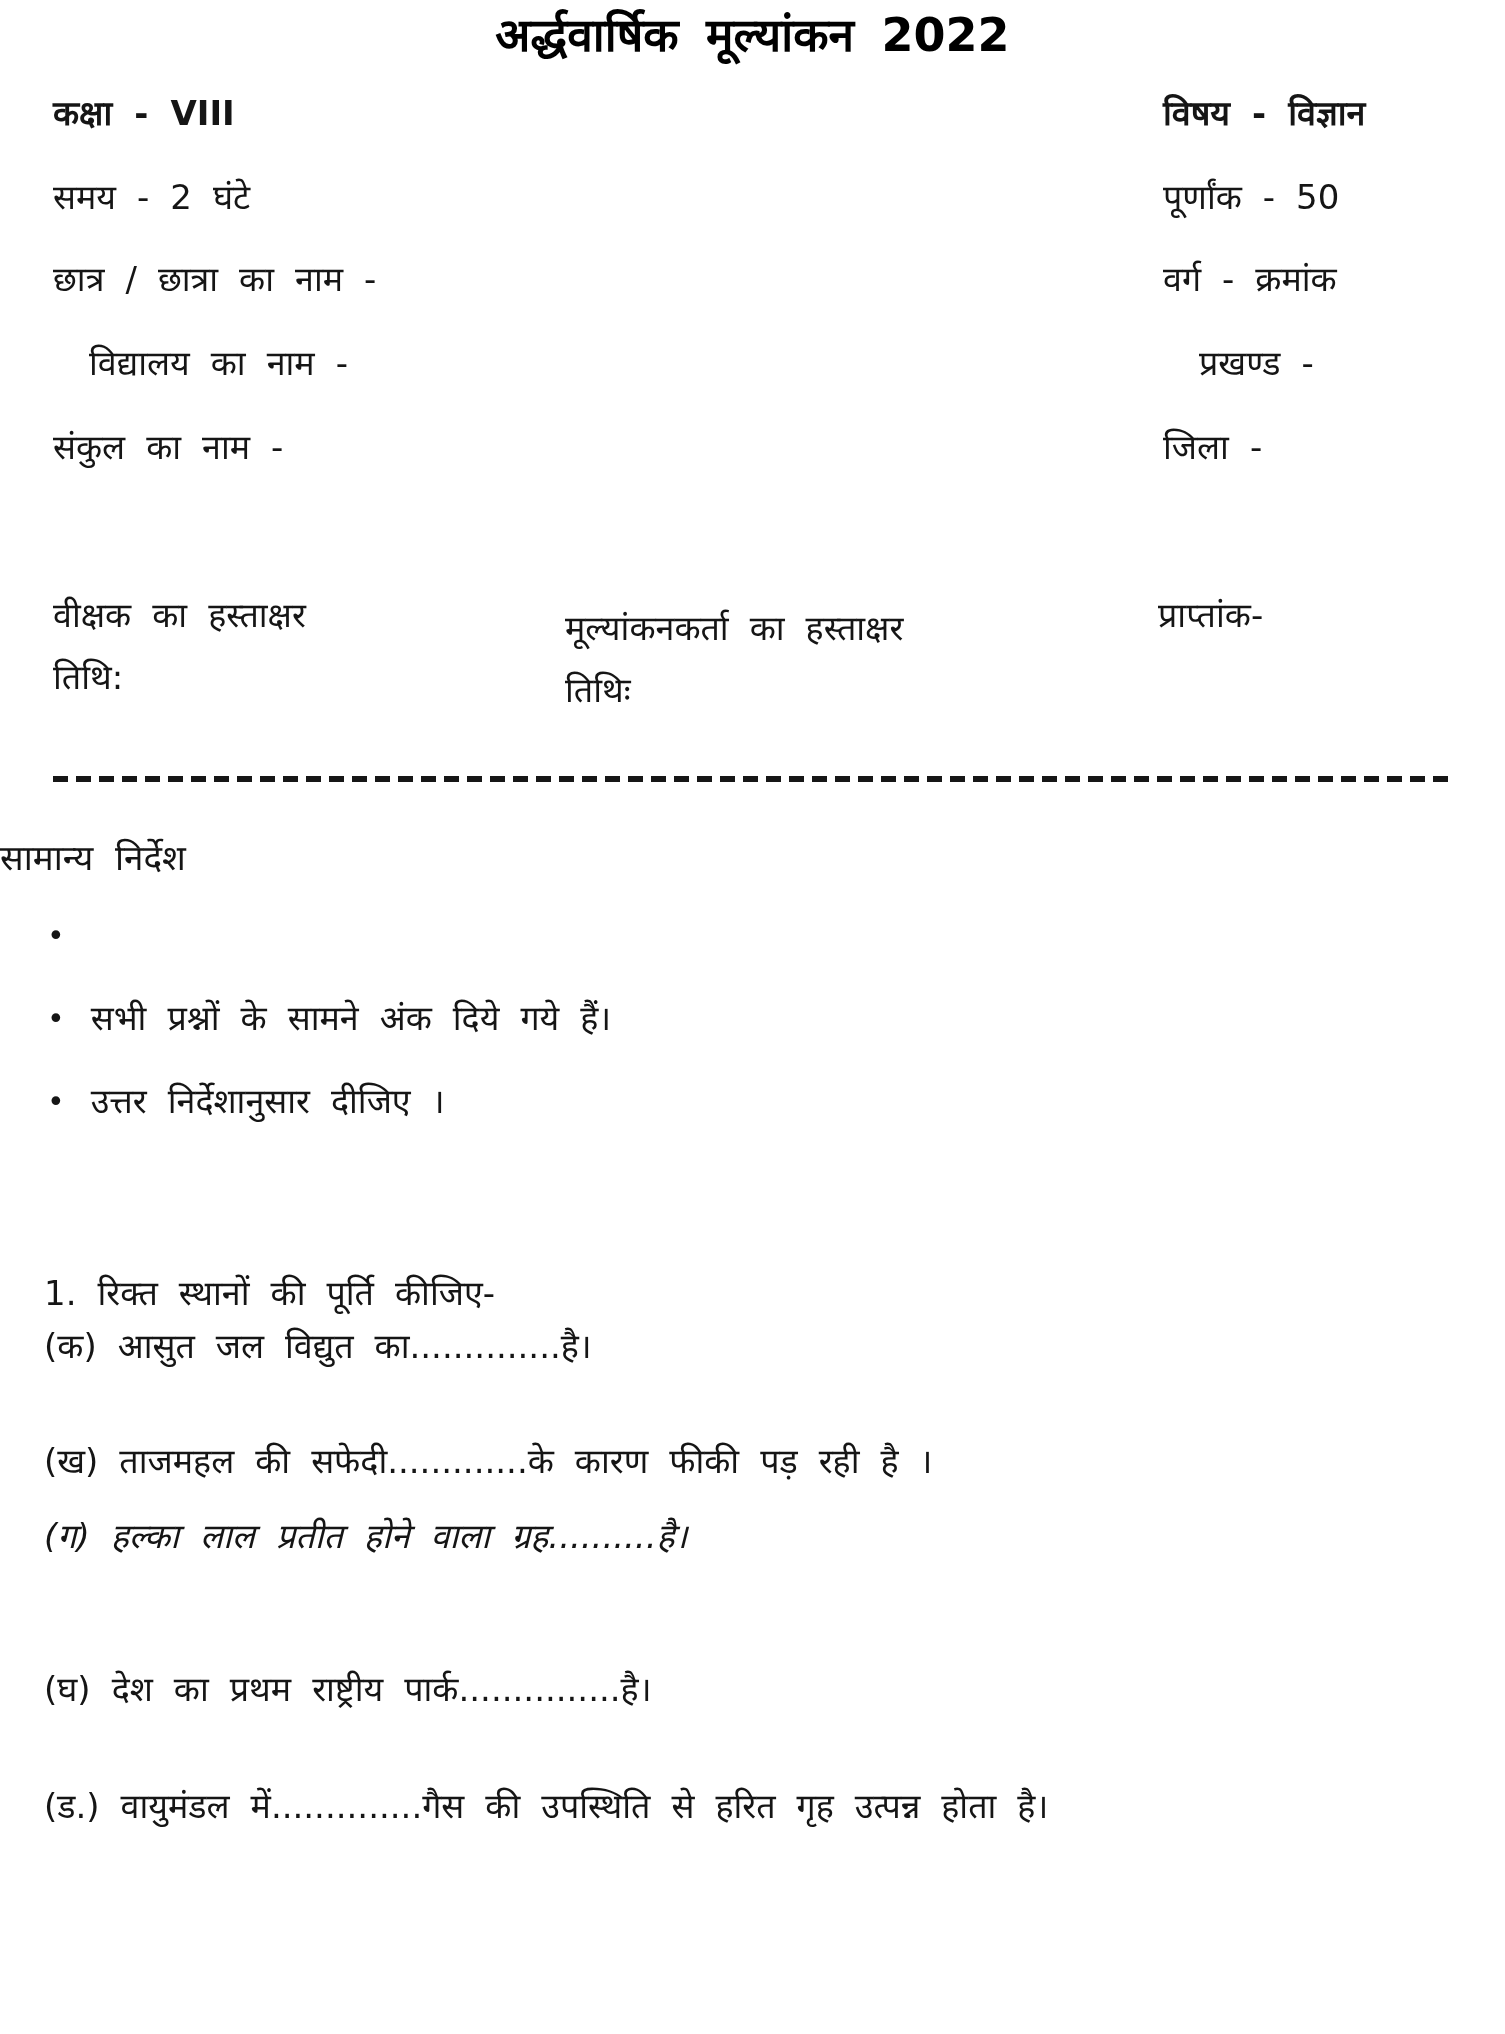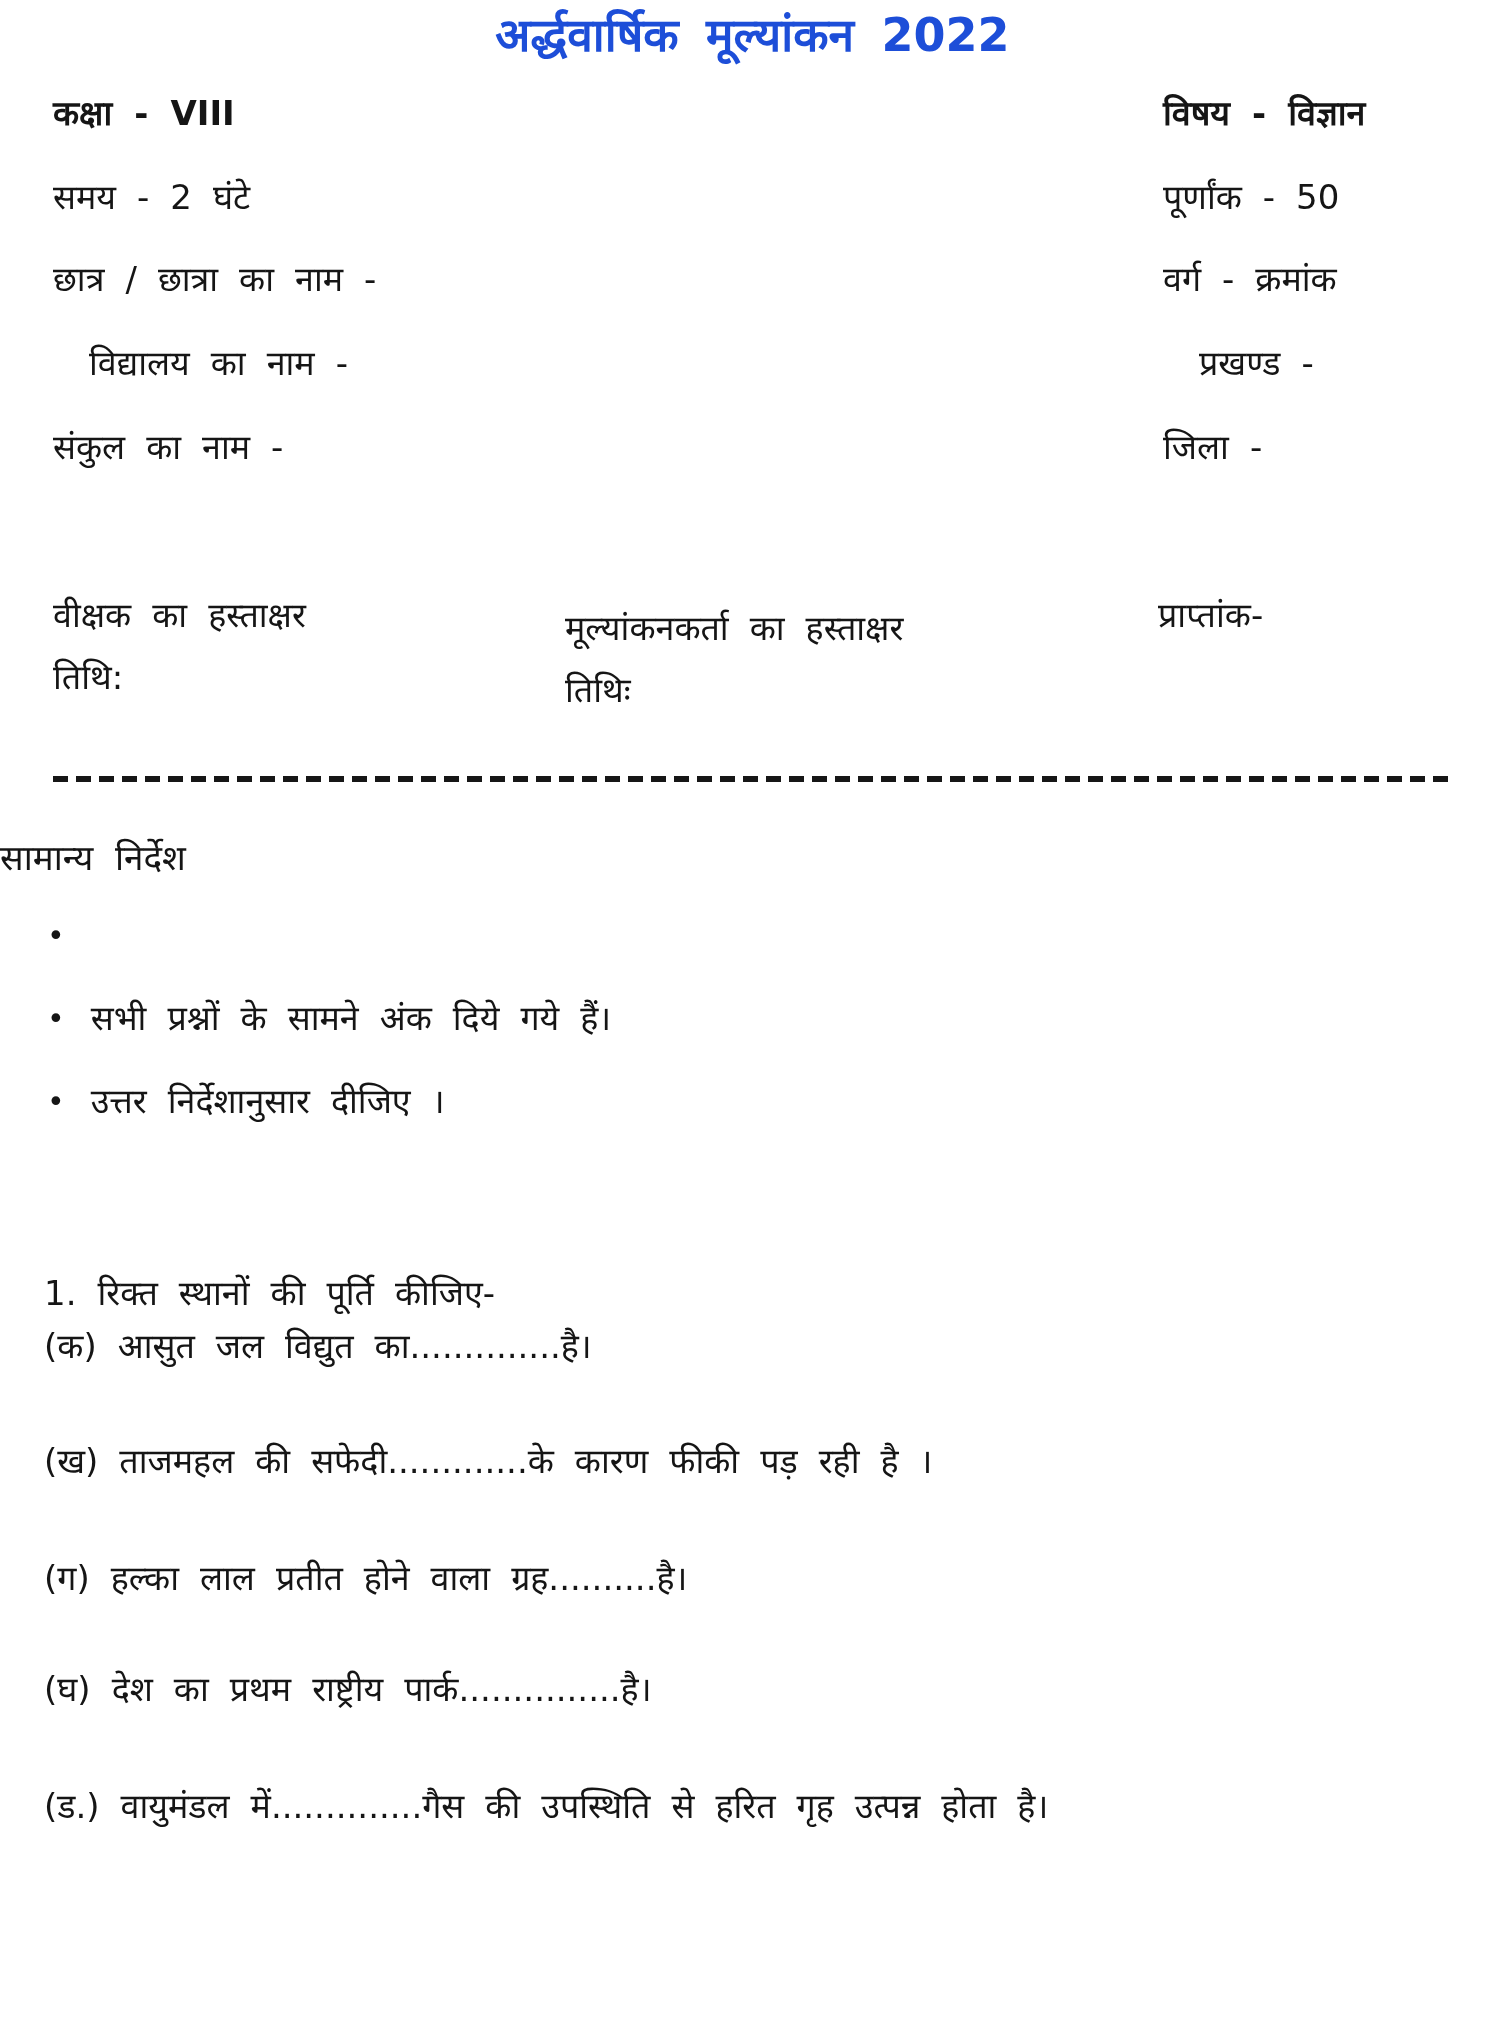--- a/index.html
+++ b/index.html
@@ -29,21 +29,21 @@
   .title {
     position: absolute;
     top: 2px;
     left: 0;
     width: 100%;
     margin: 0;
     text-align: center;
     font-size: 46px;
     font-weight: bold;
     word-spacing: 0.25em;
-    color: #1d4ed8;
+    color: #000000;
   }
 
   
   .col-left  { left: 53px; }
   .col-right { left: 1163px; }
   .row-1 { top: 92px; }
   .row-2 { top: 176px; }
   .row-3 { top: 258px; }
   .row-4 { top: 342px; margin-left: 36px; }
   .row-5 { top: 426px; }
@@ -86,21 +86,21 @@
   }
   .bullet-1 { top: 914px; }
   .bullet-2 { top: 997px; }
   .bullet-3 { top: 1080px; }
 
   
   .q-left { left: 44px; }
   .q-head { top: 1240px; margin-top: 32px; }
   .q-a { top: 1325px; }
   .q-b { top: 1440px; }
-  .q-c { top: 1557px; }
+  .q-c { top: 1515px; font-style: italic; }
   .q-d { top: 1668px; }
   .q-e { top: 1785px; }
 </style>
 </head>
 <body>
 
 <div class="page">
 
   <h1 class="title">अर्द्धवार्षिक मूल्यांकन 2022</h1>
 

